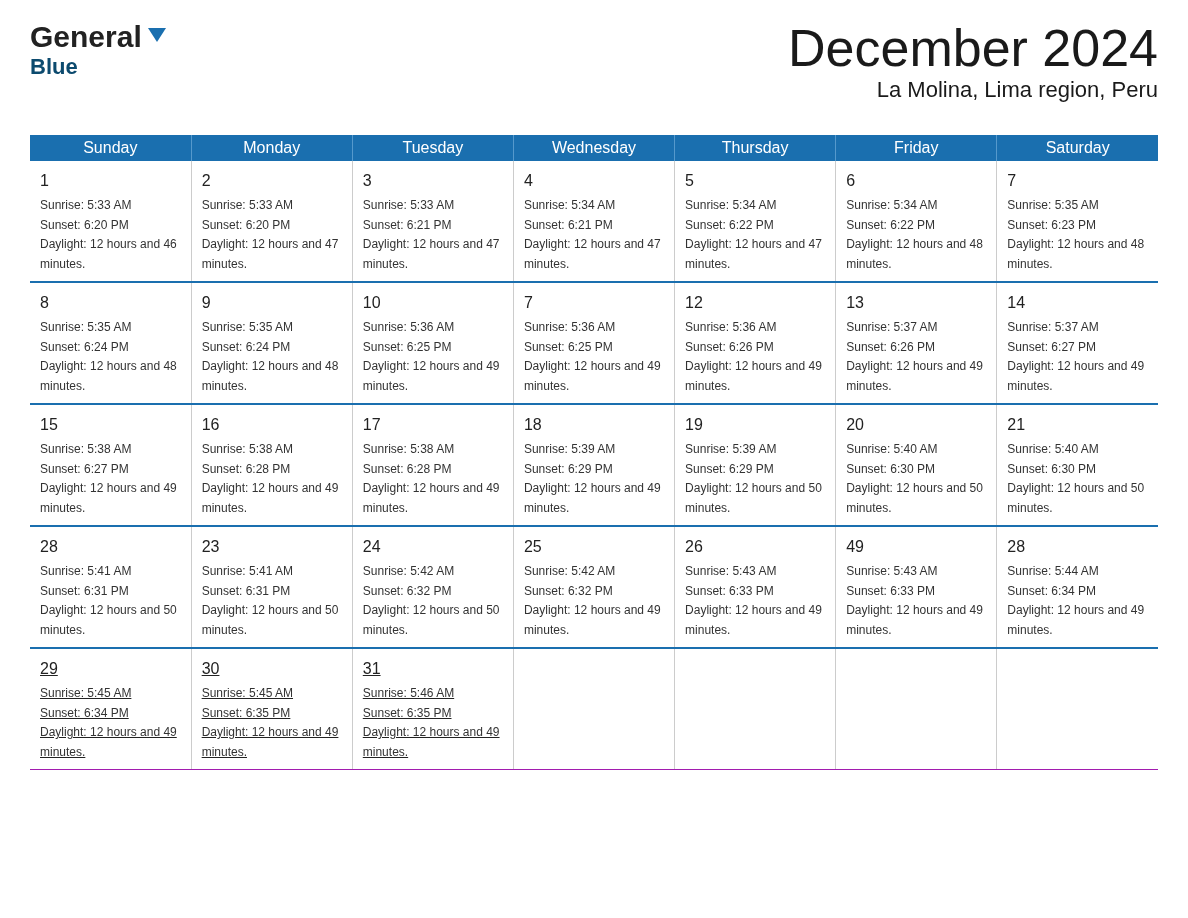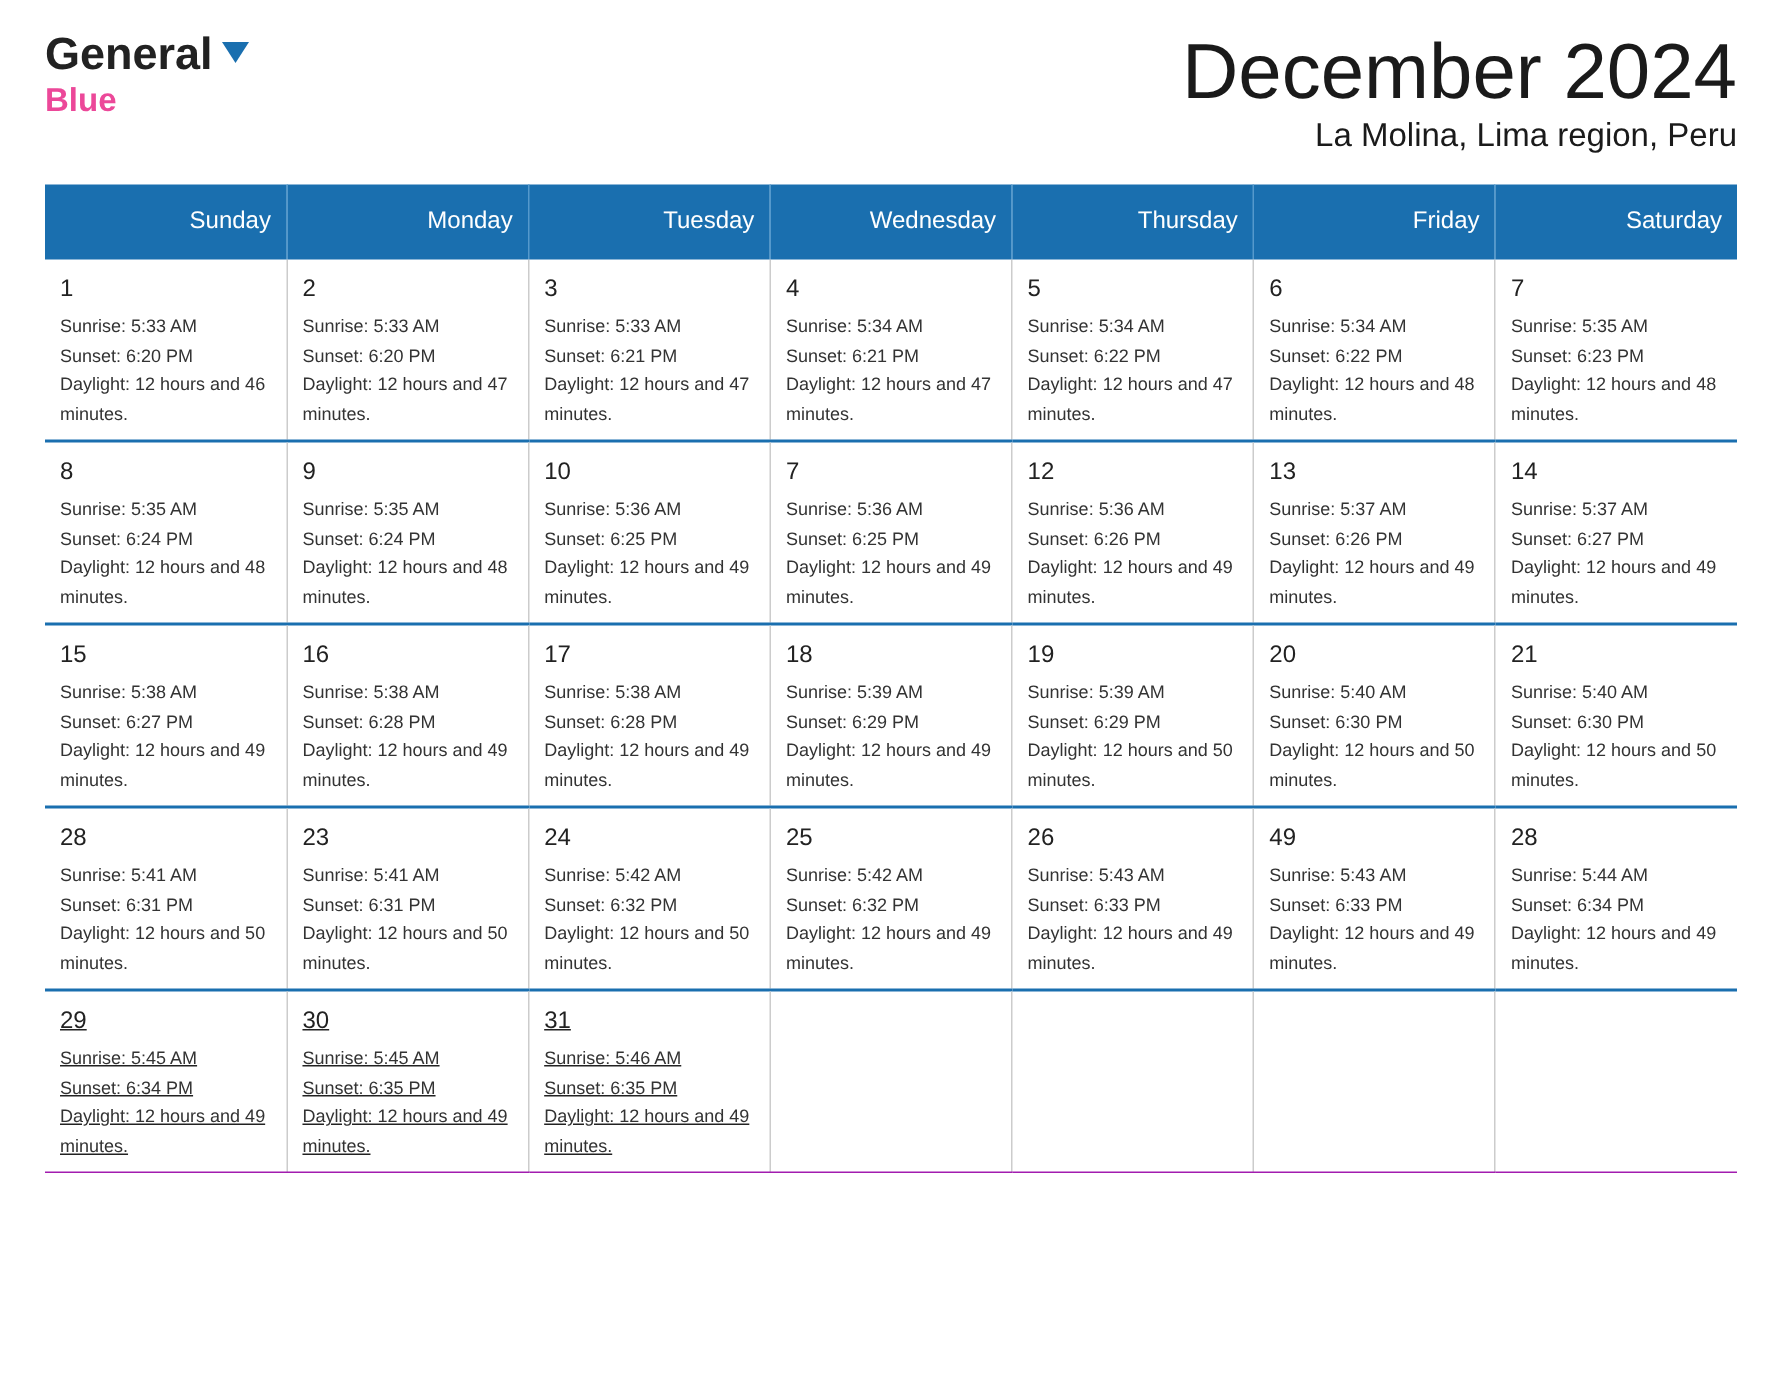--- a/index.html
+++ b/index.html
@@ -7,32 +7,32 @@
       font-family: Arial, sans-serif;
       background: #fff;
       padding: 20px 30px;
       width: 1188px;
       min-height: 918px;
     }
     .header {
       display: flex;
       justify-content: space-between;
       align-items: flex-start;
-      margin-bottom: 20px;
+      margin-bottom: 32px;
       gap: 45px;
     }
     .logo {
       display: flex;
       flex-direction: column;
       align-items: flex-start;
     }
     .logo-bottom {
       font-size: 22px;
       font-weight: bold;
-      color: #ec4899;
+      color: #0c4a6e;
     }
     .title-block {
       text-align: right;
     }
     .title-block h1 {
       font-size: 52px;
       font-weight: normal;
       color: #1a1a1a;
       line-height: 1.1;
     }
@@ -43,22 +43,22 @@
       text-align: right;
     }
     table {
       width: 100%;
       border-collapse: collapse;
       font-size: 13px;
     }
     thead tr th {
       background-color: #1a6faf;
       color: #fff;
-      padding: 16px 10px;
-      text-align: right;
+      padding: 4px 10px;
+      text-align: center;
       font-size: 16px;
       font-weight: normal;
       border-right: 1px solid #5599cc;
     }
     thead tr th:last-child { border-right: none; }
     tbody tr td {
       vertical-align: top;
       padding: 8px 10px;
       border-right: 1px solid #ccc;
       border-bottom: 2px solid #1a6faf;

